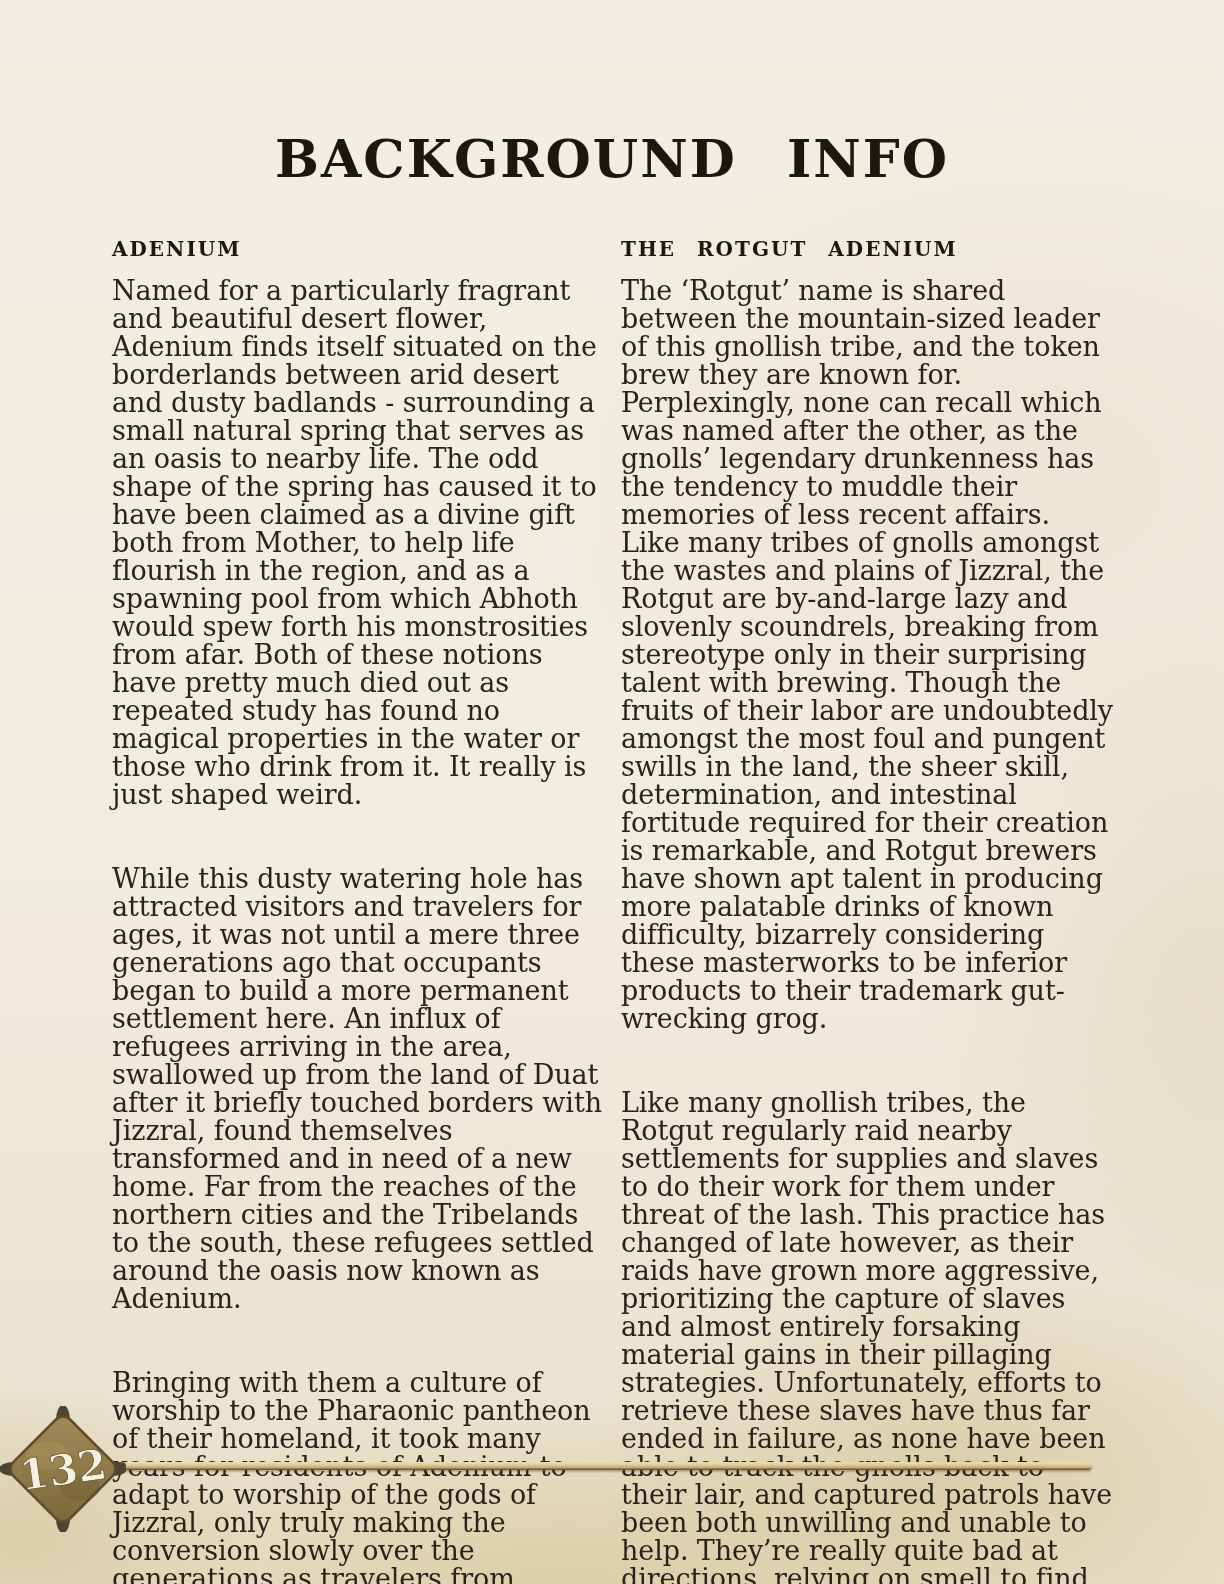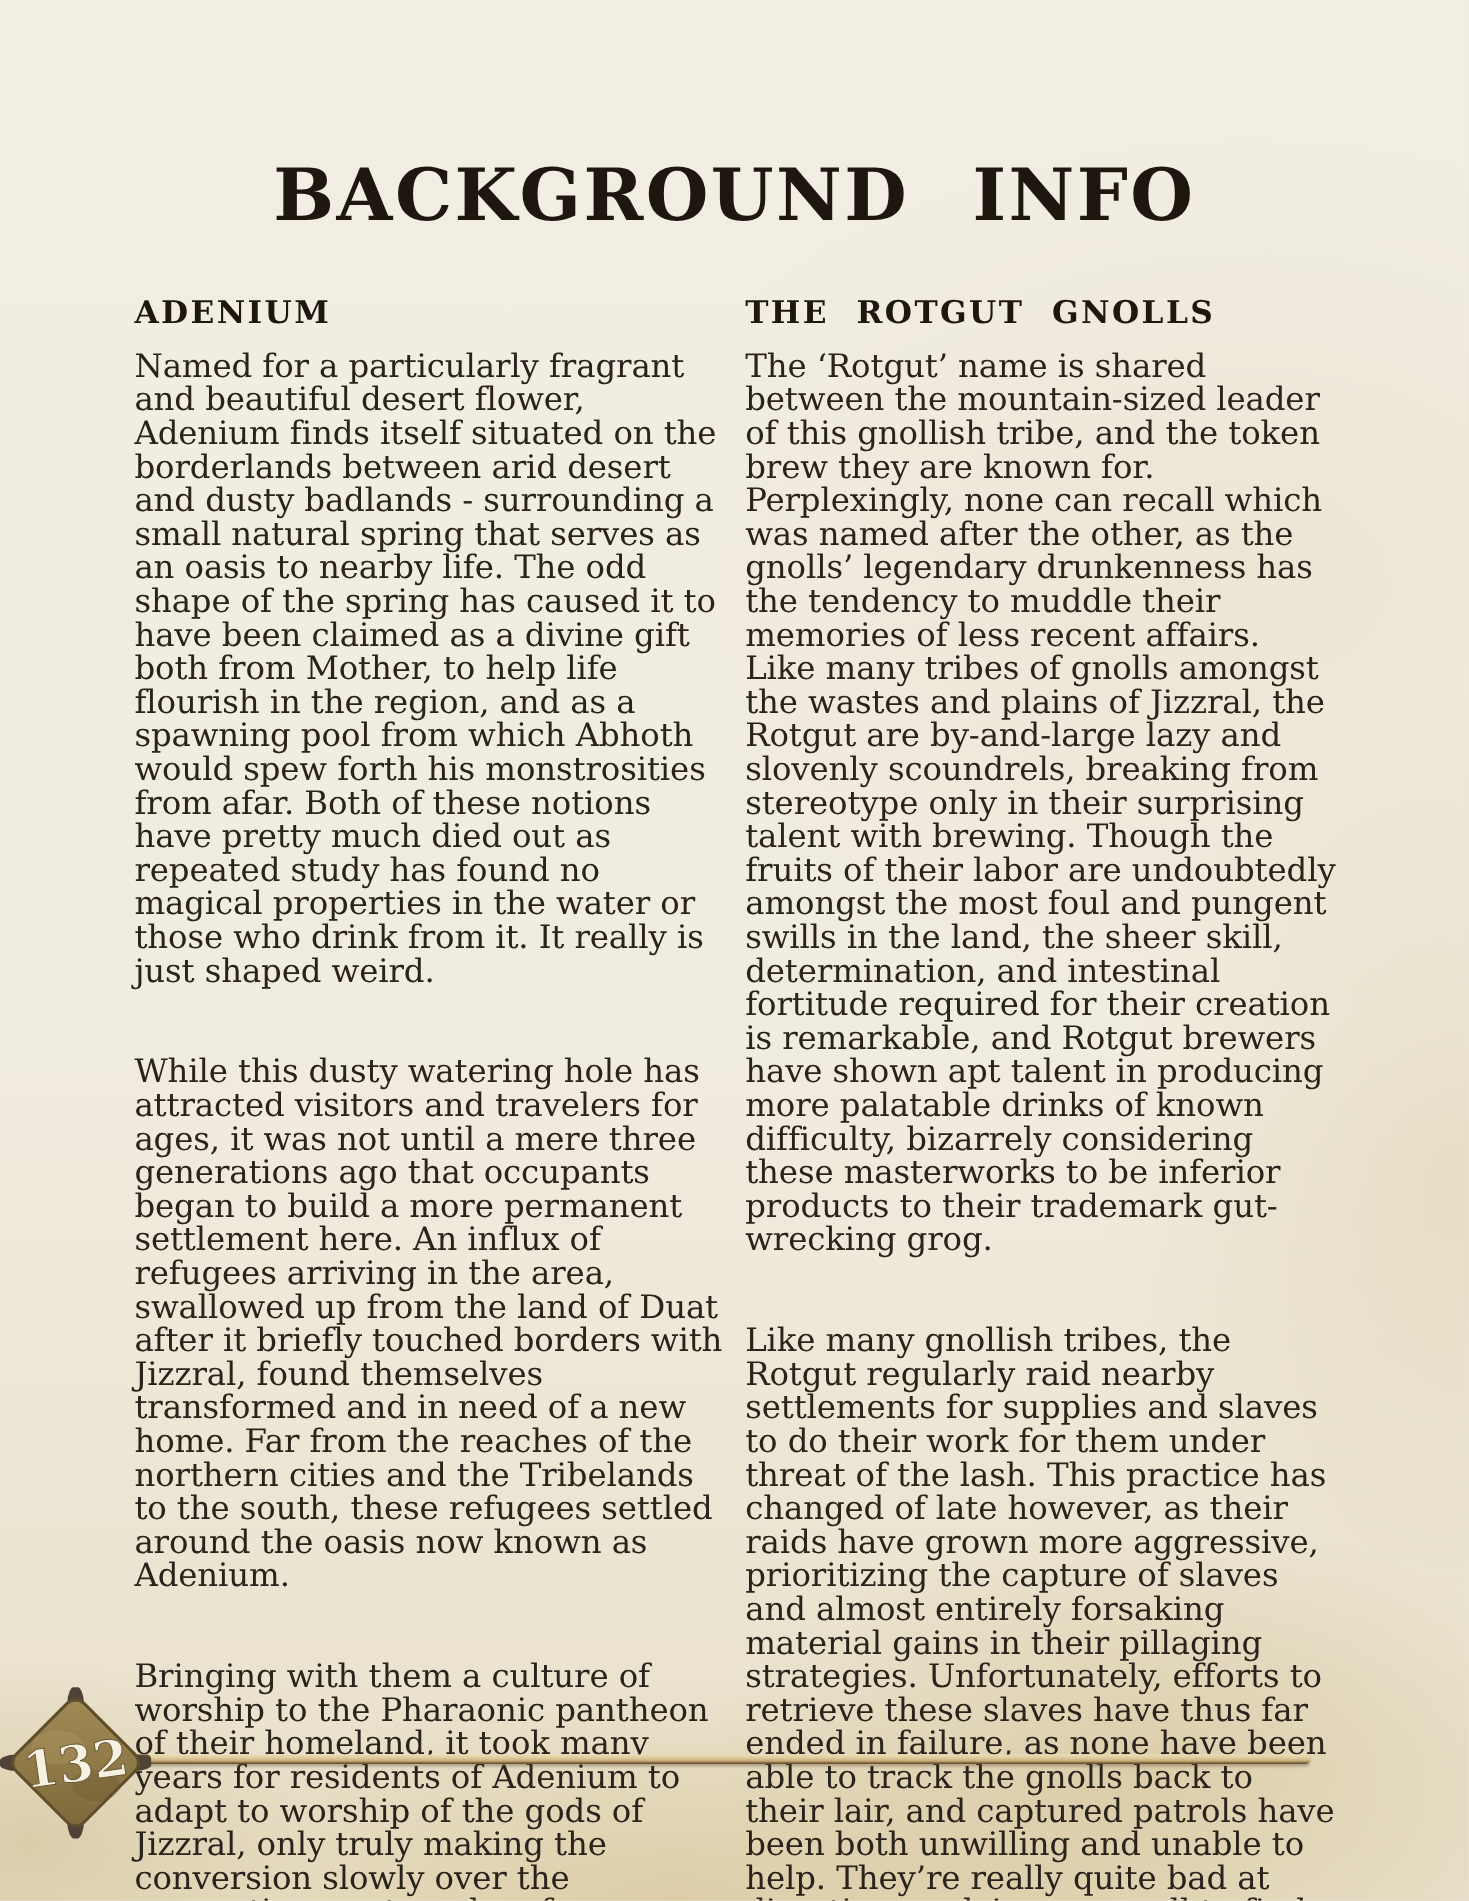--- a/index.html
+++ b/index.html
@@ -18,38 +18,38 @@
       radial-gradient(ellipse 720px 260px at 46% 100%, rgba(210,190,140,0.55), rgba(210,190,140,0) 70%),
       radial-gradient(ellipse 420px 560px at 99% 62%, rgba(216,201,160,0.38), rgba(216,201,160,0) 70%),
       radial-gradient(ellipse 340px 220px at 2% 97%, rgba(200,180,130,0.45), rgba(200,180,130,0) 70%),
       radial-gradient(ellipse 700px 500px at 85% 30%, rgba(222,212,184,0.30), rgba(222,212,184,0) 75%),
       linear-gradient(180deg, #f2eee3 0%, #f1ece0 55%, #ece5d3 80%, #e9e0c9 100%);
   }
 
   .title {
     margin: 130px 0 0 0;
     text-align: center;
-    font-size: 60px;
+    font-size: 52px;
     line-height: 1.1;
     font-weight: bold;
     letter-spacing: 2px;
     word-spacing: 30px;
     color: #1d1710;
   }
 
   .columns {
     display: flex;
     gap: 14px;
     margin: 52px 108px 0 112px;
   }
   .col { flex: 1 1 0; min-width: 0; }
 
   .col h2 {
     margin: 0 0 18px 0;
-    font-size: 26px;
+    font-size: 20px;
     line-height: 1;
     font-weight: bold;
     letter-spacing: 2px;
     word-spacing: 12px;
     color: #1d1710;
   }
   .col p {
     margin: 0 0 56px 0;
     font-size: 27px;
     line-height: 28px;
@@ -92,21 +92,21 @@
   <div class="columns">
 
     <section class="col">
       <h2>ADENIUM</h2>
       <p>Named for a particularly fragrant and beautiful desert flower, Adenium finds itself situated on the borderlands between arid desert and dusty badlands - surrounding a small natural spring that serves as an oasis to nearby life. The odd shape of the spring has caused it to have been claimed as a divine gift both from Mother, to help life flourish in the region, and as a spawning pool from which Abhoth would spew forth his monstrosities from afar. Both of these notions have pretty much died out as repeated study has found no magical properties in the water or those who drink from it. It really is just shaped weird.</p>
       <p>While this dusty watering hole has attracted visitors and travelers for ages, it was not until a mere three generations ago that occupants began to build a more permanent settlement here. An influx of refugees arriving in the area, swallowed up from the land of Duat after it briefly touched borders with Jizzral, found themselves transformed and in need of a new home. Far from the reaches of the northern cities and the Tribelands to the south, these refugees settled around the oasis now known as Adenium.</p>
       <p>Bringing with them a culture of worship to the Pharaonic pantheon of their homeland, it took many years for residents of Adenium to adapt to worship of the gods of Jizzral, only truly making the conversion slowly over the generations as travelers from abroad settled down here and allowed their culture to mix and mingle. Even now, the motifs of Duat still run through the architecture, works of art, and naming conventions of Adenium, even if masked by their more overt acceptance of the Jizzral pantheon these days.</p>
     </section>
 
     <section class="col">
-      <h2>THE ROTGUT GNOLLS</h2>
+      <h2>THE ROTGUT ADENIUM</h2>
       <p>The ‘Rotgut’ name is shared between the mountain-sized leader of this gnollish tribe, and the token brew they are known for. Perplexingly, none can recall which was named after the other, as the gnolls’ legendary drunkenness has the tendency to muddle their memories of less recent affairs. Like many tribes of gnolls amongst the wastes and plains of Jizzral, the Rotgut are by-and-large lazy and slovenly scoundrels, breaking from stereotype only in their surprising talent with brewing. Though the fruits of their labor are undoubtedly amongst the most foul and pungent swills in the land, the sheer skill, determination, and intestinal fortitude required for their creation is remarkable, and Rotgut brewers have shown apt talent in producing more palatable drinks of known difficulty, bizarrely considering these masterworks to be inferior products to their trademark gut-wrecking grog.</p>
       <p>Like many gnollish tribes, the Rotgut regularly raid nearby settlements for supplies and slaves to do their work for them under threat of the lash. This practice has changed of late however, as their raids have grown more aggressive, prioritizing the capture of slaves and almost entirely forsaking material gains in their pillaging strategies. Unfortunately, efforts to retrieve these slaves have thus far ended in failure, as none have been able to track the gnolls back to their lair, and captured patrols have been both unwilling and unable to help. They’re really quite bad at directions, relying on smell to find their way home.</p>
     </section>
 
   </div>
 
   <div class="footer-rule"></div>
   <div class="footer-rule-tip"></div>
 
   <div class="page-badge">

